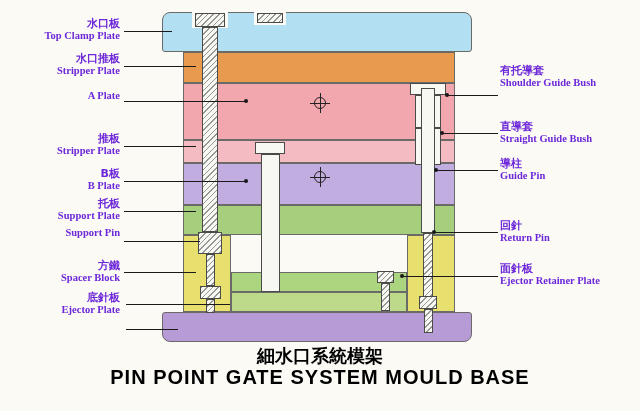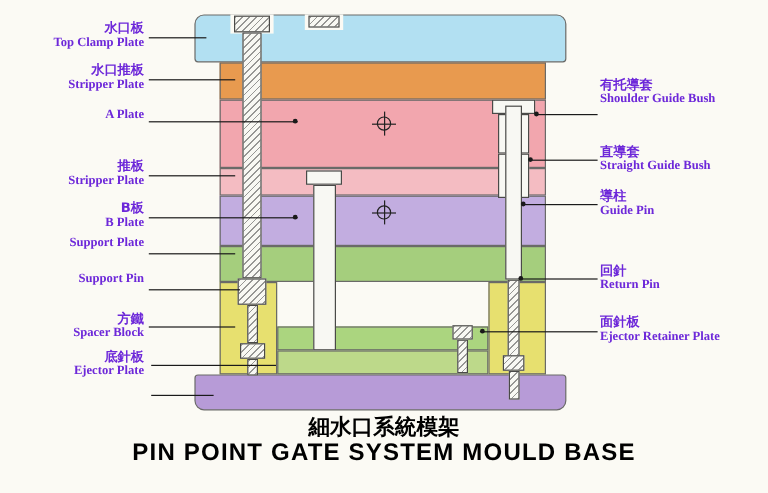--- a/index.html
+++ b/index.html
@@ -98,20 +98,21 @@
     </div>
   <div class="label left" style="top:132px;">
       <div class="zh">推板</div>
       <div class="en">Stripper Plate</div>
     </div>
   <div class="label left" style="top:167px;">
       <div class="zh">B板</div>
       <div class="en">B Plate</div>
     </div>
   <div class="label left" style="top:197px;">
+      <div class="zh">托板</div>
       <div class="en">Support Plate</div>
     </div>
   <div class="label left" style="top:227px;">
       <div class="en">Support Pin</div>
     </div>
   <div class="label left" style="top:259px;">
       <div class="zh">方鐵</div>
       <div class="en">Spacer Block</div>
     </div>
   <div class="label left" style="top:291px;">

